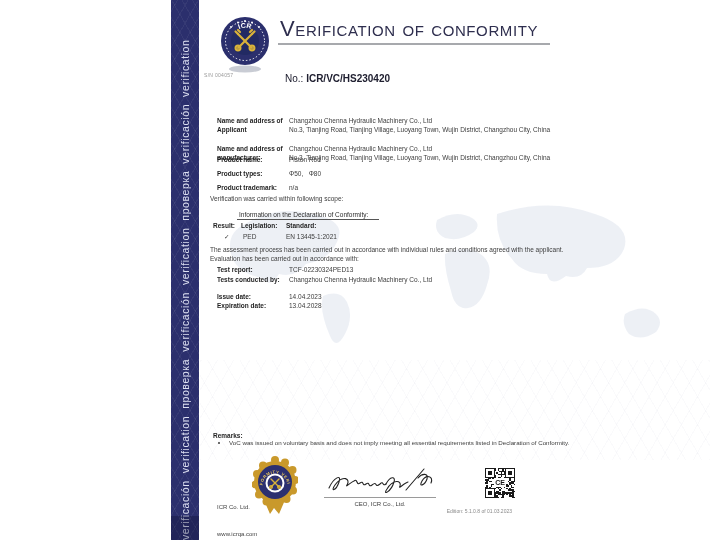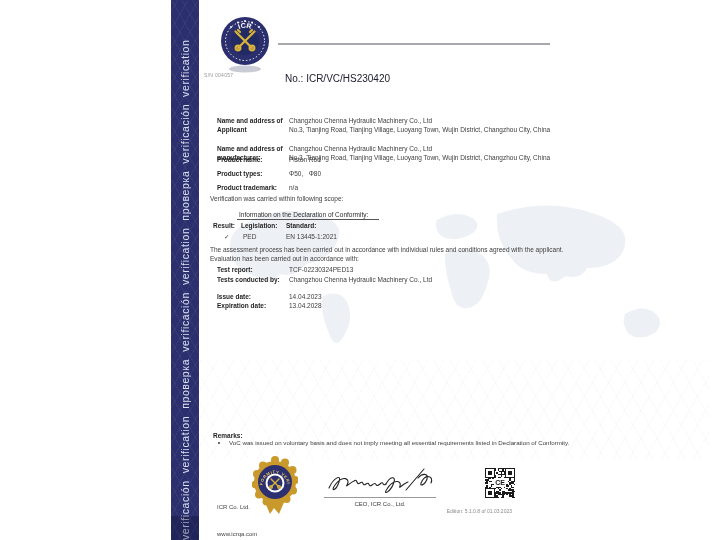--- a/index.html
+++ b/index.html
@@ -25,21 +25,21 @@
   }
 
   
   .serial{left:204px;top:72px;font-size:5px;color:#979797;letter-spacing:.3px;}
   .doc-title{
     left:280px;top:16px;font-size:22px;font-variant-caps:small-caps;letter-spacing:.6px;
     color:#2e2e4e;font-weight:400;white-space:nowrap;
   }
   .title-rule{left:278px;top:43px;width:272px;height:2px;background:#a7a9ad;}
   .cert-no{left:285px;top:73px;font-size:10px;color:#202031;white-space:nowrap;}
-  .cert-no b{font-weight:400;}
+  .cert-no b{font-weight:700;}
 
   
   .lbl{font-size:6.5px;font-weight:700;color:#1f1f1f;line-height:9px;white-space:pre;}
   .val{font-size:6.5px;color:#3c3c3c;line-height:9px;white-space:pre;}
   .note{font-size:6.5px;color:#3c3c3c;white-space:pre;}
 
   .decl-head{
     left:237px;top:211px;font-size:6.5px;color:#2c2c2c;white-space:pre;
     border-bottom:1px solid #555;padding:0 4px 1px 2px;min-width:136px;
   }
@@ -112,20 +112,21 @@
     </g>
     <defs>
         <path id="logoArc" d="M12,30 a15,15 0 0 1 30,0"></path>
       </defs>
     <text font-size="7" font-weight="700" fill="#ffffff" text-anchor="middle" font-family="Liberation Sans, sans-serif">
       <textPath href="#logoArc" startOffset="50%">ICR</textPath>
     </text>
   </svg>
 
   <div class="abs serial">S/N 004057</div>
+  <div class="abs doc-title">Verification of conformity</div>
   <div class="abs title-rule"></div>
   <div class="abs cert-no">
     <span>No.:</span>
     <b>ICR/VC/HS230420</b>
   </div>
 
   <div class="abs lbl" style="left:217px;top:98px;">
     <div>Name and address of</div><div>Applicant</div>
   </div>
   <div class="abs val" style="left:289px;top:98px;">

